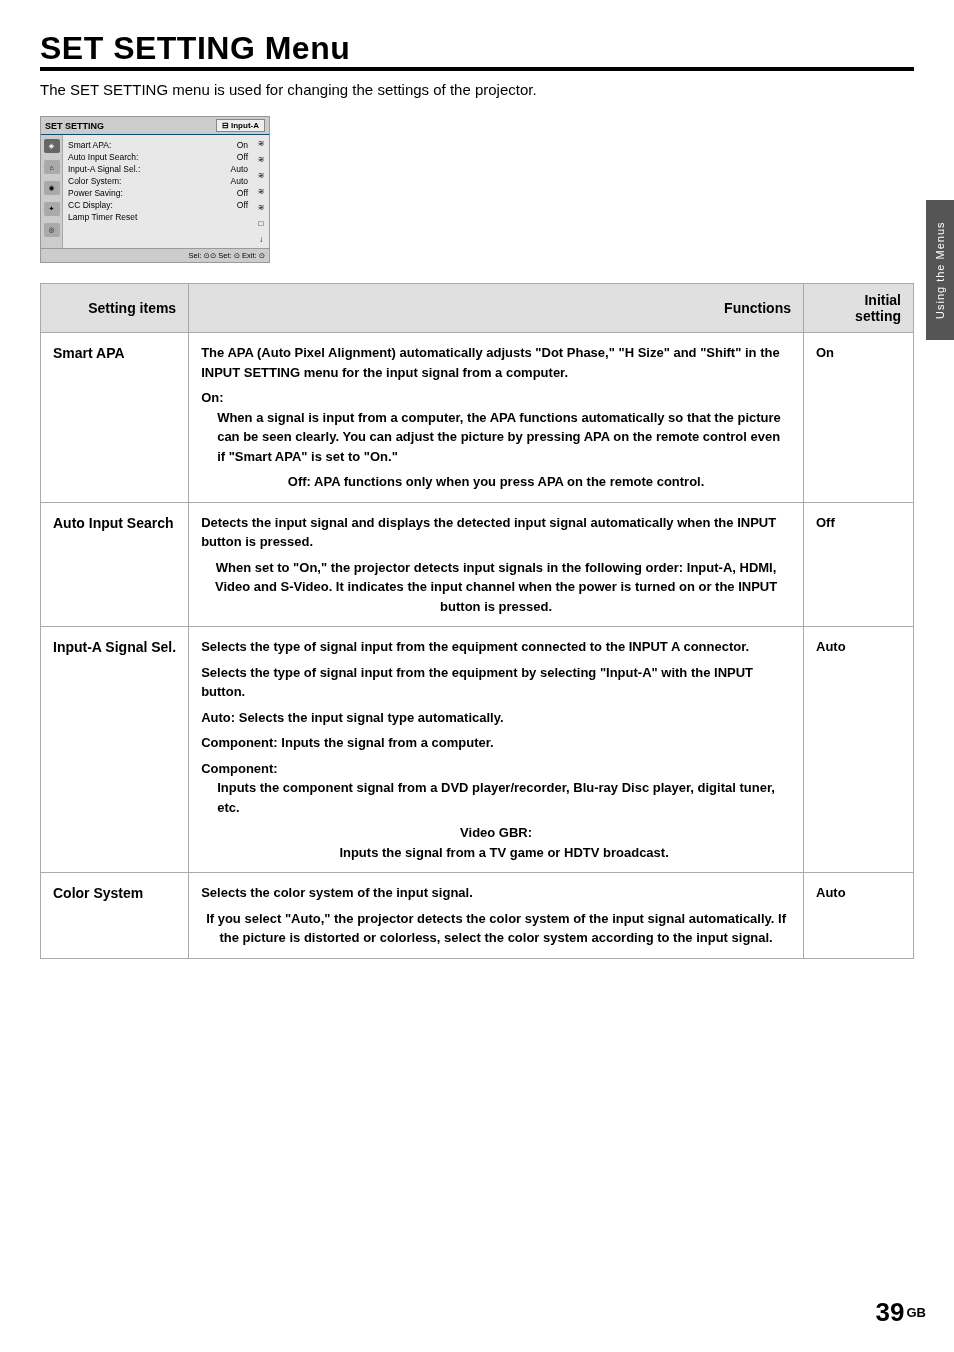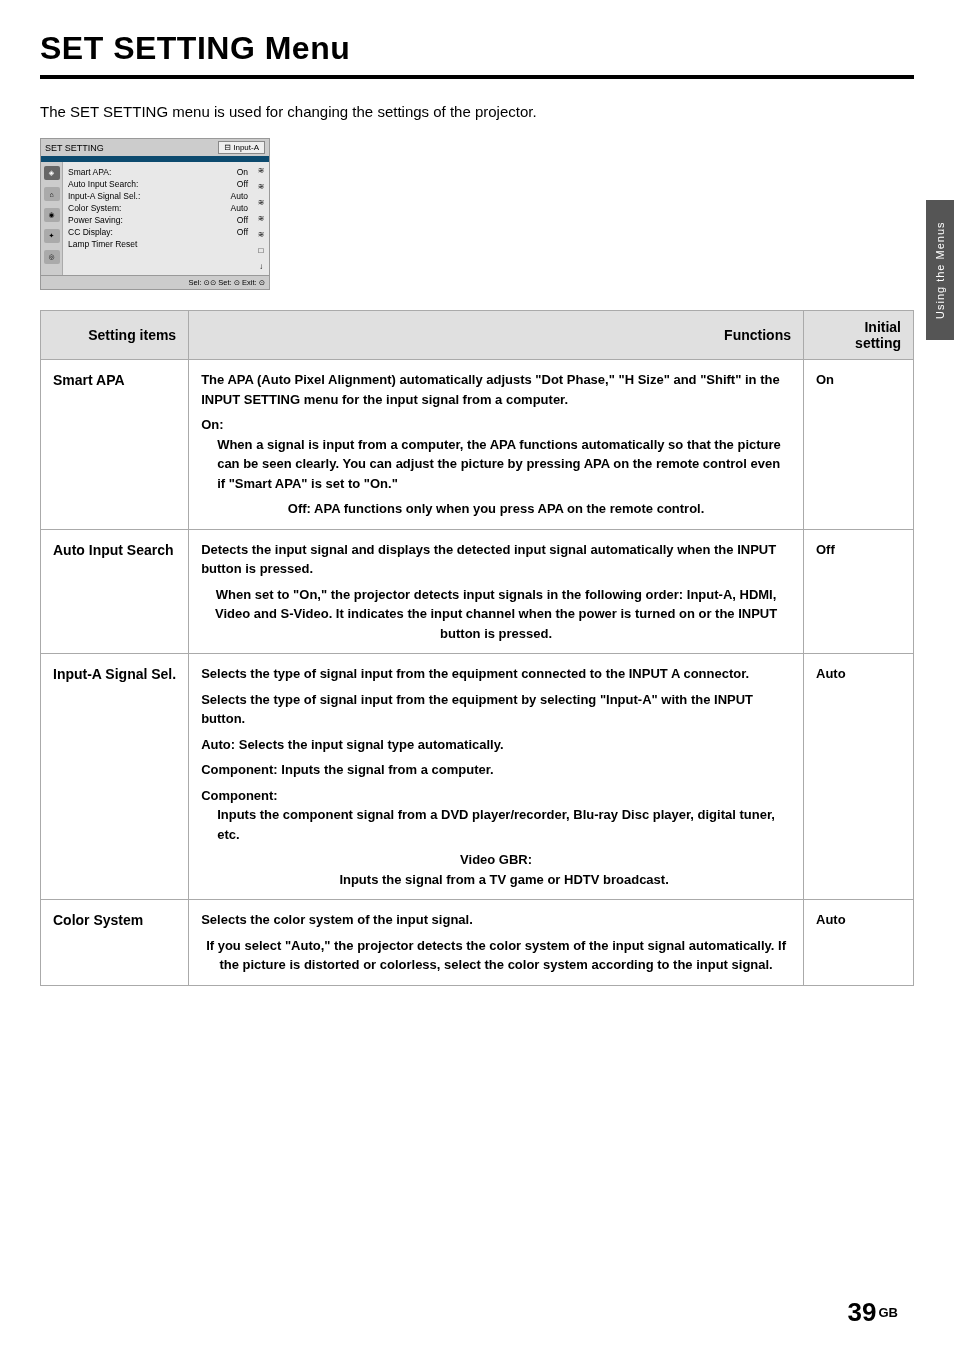--- a/index.html
+++ b/index.html
@@ -11,46 +11,46 @@
       width: 954px;
       min-height: 1352px;
       padding: 30px 40px 40px 40px;
       position: relative;
     }
 
     .page-title {
       font-size: 32px;
       font-weight: 900;
       border-bottom: 4px solid #000;
-      padding-bottom: 8px;
-      margin-bottom: 24px;
+      padding-bottom: 0;
+      margin-bottom: 10px;
       letter-spacing: 0.5px;
     }
 
     .intro-text {
       font-size: 15px;
       margin-bottom: 18px;
     }
 
     
     .menu-screenshot {
       border: 1px solid #999;
       width: 230px;
       margin-bottom: 20px;
       font-size: 9px;
       background: #ddd;
     }
     .menu-top-bar {
       background: #ccc;
-      border-bottom: 6px solid #0c4a6e;
+      border-bottom: 1px solid #0c4a6e;
       display: flex;
       justify-content: space-between;
       align-items: center;
       padding: 2px 4px;
-      font-weight: normal;
+      font-weight: bold;
       font-size: 9px;
     }
     .menu-input-badge {
       background: #eee;
       border: 1px solid #888;
       padding: 1px 5px;
       font-size: 8px;
     }
     .menu-body {
       background: #e8e8e8;
@@ -162,21 +162,21 @@
       height: 140px;
       display: flex;
       align-items: center;
       justify-content: center;
     }
 
     
     .page-number {
       position: absolute;
       bottom: 24px;
-      right: 56px;
+      right: 28px;
       font-size: 18px;
       font-weight: bold;
       display: flex;
       align-items: center;
       gap: 2px;
     }
     .page-number span.num {
       font-size: 26px;
       font-weight: 900;
     }

